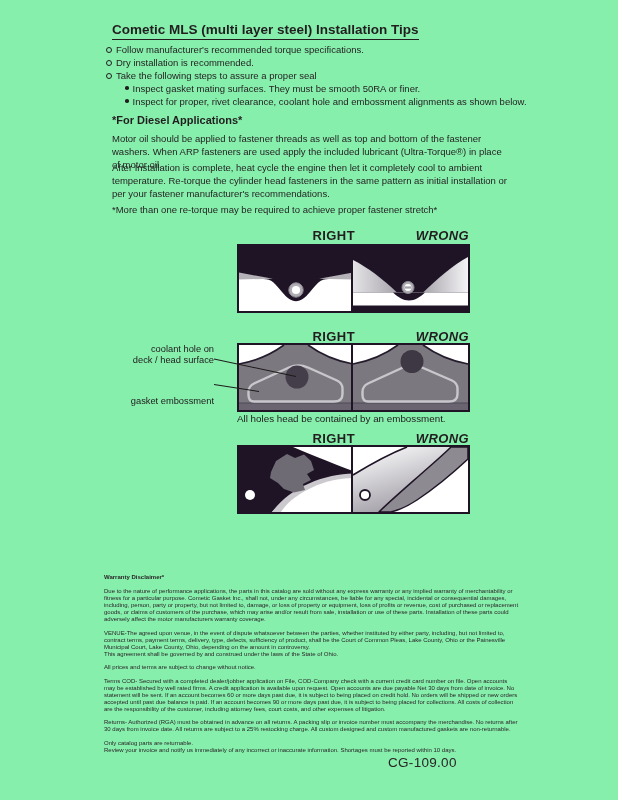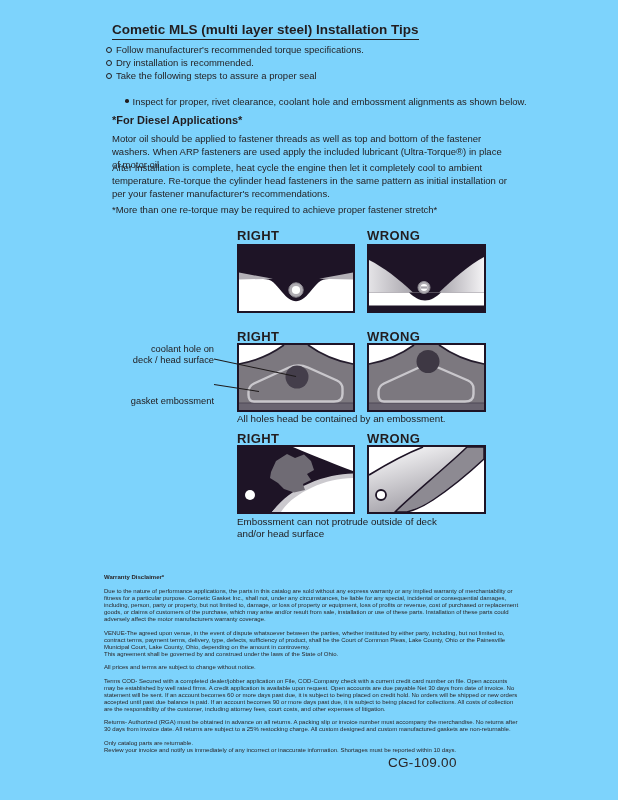--- a/index.html
+++ b/index.html
@@ -1,17 +1,17 @@
 <!DOCTYPE html>
 <html><head>
 <meta charset="utf-8">
 <style>
   html,body{margin:0;padding:0;background:#e8e8e8;}
   #page{
-    position:relative;width:618px;height:800px;background:#7dd3fc;
+    position:relative;width:618px;height:800px;background:#86efac;
     font-family:"Liberation Sans",sans-serif;color:#221d1f;overflow:hidden;
     margin:0 auto;
   }
   .abs{position:absolute;}
   
   #title{
     left:112px;top:22px;font-size:13.5px;font-weight:bold;
     border-bottom:1.6px solid #221d1f;padding-bottom:2px;white-space:nowrap;
   }
   
@@ -19,25 +19,25 @@
   .b1 .mark{width:4px;height:4px;border:1px solid #221d1f;border-radius:50%;margin:3.5px 4px 0 0;flex:0 0 auto;}
   .b2{left:125px;font-size:9.5px;line-height:13px;display:flex;align-items:flex-start;white-space:nowrap;}
   .b2 .mark{width:3.6px;height:3.6px;background:#221d1f;border-radius:50%;margin:4px 4px 0 0;flex:0 0 auto;}
   
   #diesel-heading{left:112px;top:114px;font-size:11px;font-weight:bold;}
   .para{left:112px;width:400px;font-size:9.5px;line-height:13px;}
   #para1{top:132px;}
   #para2{top:161px;}
   #note{top:203px;left:112px;font-size:9.5px;line-height:13px;white-space:nowrap;}
   
-  .dlabel{width:118px;text-align:left;font-size:13px;font-weight:600;letter-spacing:.4px;color:#221d1f;}
+  .dlabel{width:118px;text-align:right;font-size:13px;font-weight:600;letter-spacing:.4px;color:#221d1f;}
   .dbox{width:118px;height:69px;}
   .dbox svg{display:block;}
   .caption{left:237px;font-size:9.8px;line-height:11.5px;color:#1f1a1c;}
-  .col-l{left:237px;} .col-r{left:367px;}
+  .col-l{left:237px;} .col-r{left:351px;font-style:italic;}
   .row1-label{top:228px;} .row1-box{top:244px;}
   .row2-label{top:329px;} .row2-box{top:343px;}
   .row3-label{top:431px;} .row3-box{top:445px;}
   #caption1{top:314px;} #caption2{top:413px;}
   #caption3{top:516px;width:250px;white-space:pre-line;}
   
   .ann{left:98px;width:116px;text-align:right;font-size:9.3px;line-height:10.5px;color:#1f1a1c;white-space:pre-line;}
   #ann-coolant{top:344px;}
   #ann-emboss{top:396px;}
   #leader-lines{left:210px;top:350px;}
@@ -59,20 +59,24 @@
     <span class="mark"></span>
     <span>Follow manufacturer's recommended torque specifications.</span>
   </div>
   <div class="abs b1" style="top:56px">
     <span class="mark"></span>
     <span>Dry installation is recommended.</span>
   </div>
   <div class="abs b1" style="top:69px">
     <span class="mark"></span>
     <span>Take the following steps to assure a proper seal</span>
+  </div>
+  <div class="abs b2" style="top:82px">
+    <span class="mark"></span>
+    <span>Inspect gasket mating surfaces.  They must be smooth 50RA or finer.</span>
   </div>
   <div class="abs b2" style="top:95px">
     <span class="mark"></span>
     <span>Inspect for proper, rivet clearance, coolant hole and embossment alignments as shown below.</span>
   </div>
 
   <div class="abs" id="diesel-heading">*For Diesel Applications*</div>
   <div class="abs para" id="para1">Motor oil should be applied to fastener threads as well as top and bottom of the fastener washers. When ARP fasteners are used apply the included lubricant (Ultra-Torque®) in place of motor oil.</div>
   <div class="abs para" id="para2">After Installation is complete, heat cycle the engine then let it completely cool to ambient temperature. Re-torque the cylinder head fasteners in the same pattern as initial installation or per your fastener manufacturer's recommendations.</div>
   <div class="abs" id="note">*More than one re-torque may be required to achieve proper fastener stretch*</div>
@@ -176,22 +180,20 @@
         </linearGradient>
       </defs>
       <rect width="119" height="69" fill="#ffffff"></rect>
       <path d="M2,30 C20,19 38,9 56,2 L102,2 C88,13 72,27 58,41 C49,50 42,58 37,67 L2,67 Z" fill="url(#r3w-g)"></path>
       <path d="M2,30 C20,19 38,9 56,2" fill="none" stroke="#1e1426" stroke-width="1.8"></path>
       <path d="M100,2 L117,2 L117,14 C102,28 84,43 66,55 C57,61 48,65 40,67 L28,67 C40,55 60,38 78,22 C86,15 94,8 100,2 Z" fill="#8d8a92" stroke="#1e1426" stroke-width="1.5"></path>
       <circle cx="14" cy="50" r="5" fill="#ffffff" stroke="#1e1426" stroke-width="1.8"></circle>
       <rect x="1" y="1" width="117" height="67" fill="none" stroke="#1e1426" stroke-width="2"></rect>
     </svg>
   </div>
-  <div class="abs caption" id="caption3">Embossment can not protrude outside of deck
-and/or head surface</div>
 
   <div class="abs" id="disclaimer">
     <div class="dh">Warranty Disclaimer*</div>
     <p>Due to the nature of performance applications, the parts in this catalog are sold without any express warranty or any implied warranty of merchantability or fitness for a particular purpose.  Cometic Gasket Inc., shall not, under any circumstances, be liable for any special, incidental or consequential damages, including, person, party or property, but not limited to, damage, or loss of property or equipment, loss of profits or revenue, cost of purchased or replacement goods, or claims of customers of the purchase, which may arise and/or result from sale, installation or use of these parts.  Installation of these parts could adversely affect the motor manufacturers warranty coverage.</p>
     <p>VENUE-The agreed upon venue, in the event of dispute whatsoever between the parties, whether instituted by either party, including, but not limited to, contract terms, payment terms, delivery, type, defects, sufficiency of product, shall be the Court of Common Pleas, Lake County, Ohio or the Painesville Municipal Court, Lake County, Ohio, depending on the amount in controversy.
 This agreement shall be governed by and construed under the laws of the State of Ohio.</p>
     <p>All prices and terms are subject to change without notice.</p>
     <p>Terms COD- Secured with a completed dealer/jobber application on File, COD-Company check with a current credit card number on file.  Open accounts may be established by well rated firms.  A credit application is available upon request.  Open accounts are due payable Net 30 days from date of invoice.  No statement will be sent.  If an account becomes 60 or more days past due, it is subject to being placed on credit hold.  No orders will be shipped or new orders accepted until past due balance is paid.  If an account becomes 90 or more days past due, it is subject to being placed for collections.  All costs of collection are the responsibility of the customer, including attorney fees, court costs, and other expenses of litigation.</p>
     <p>Returns- Authorized (RGA) must be obtained in advance on all returns.  A packing slip or invoice number must accompany the merchandise.  No returns after 30 days from invoice date.  All returns are subject to a 25% restocking charge.  All custom designed and custom manufactured gaskets are non-returnable.</p>
     <p>Only catalog parts are returnable.

